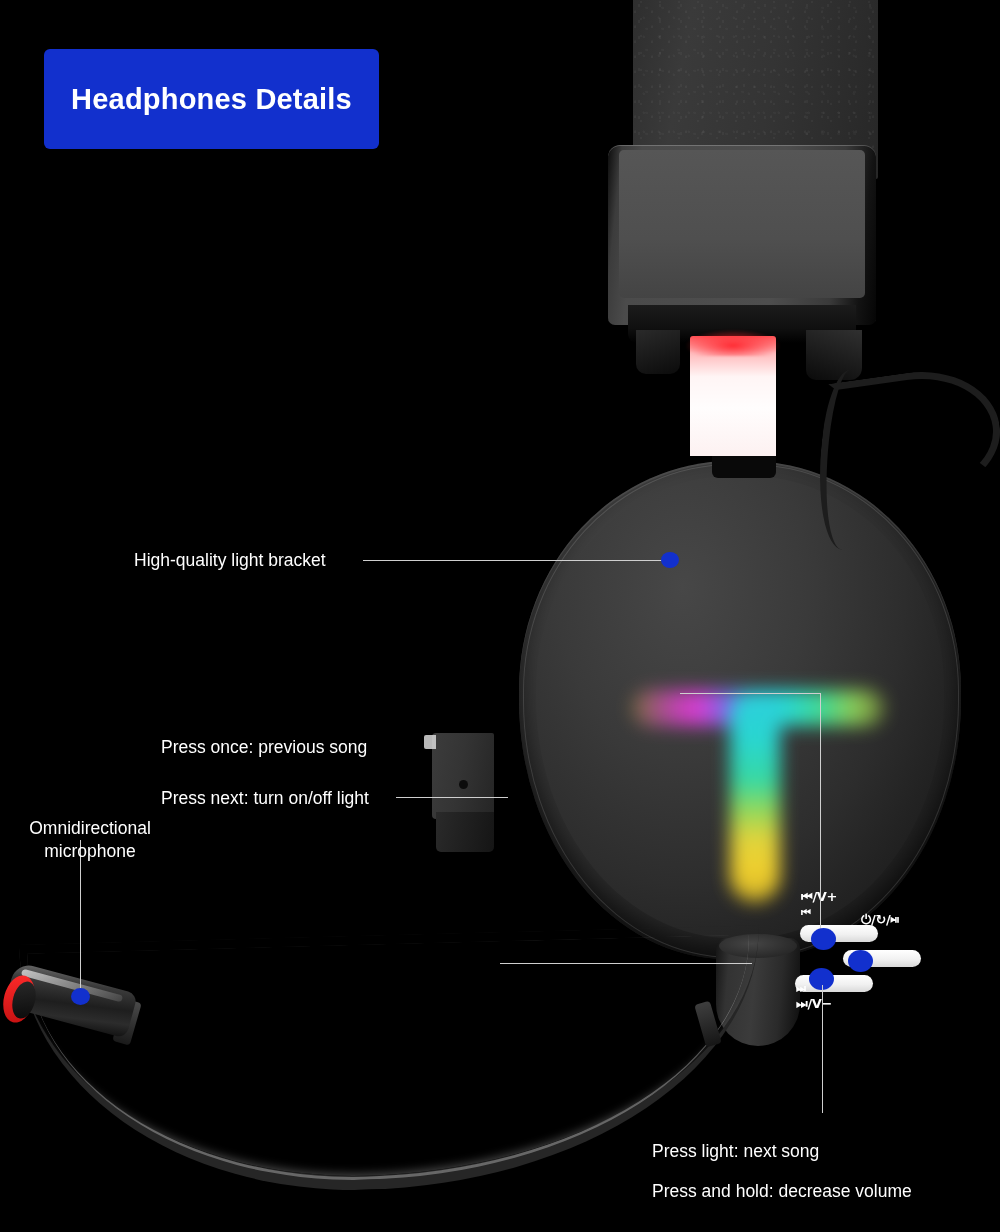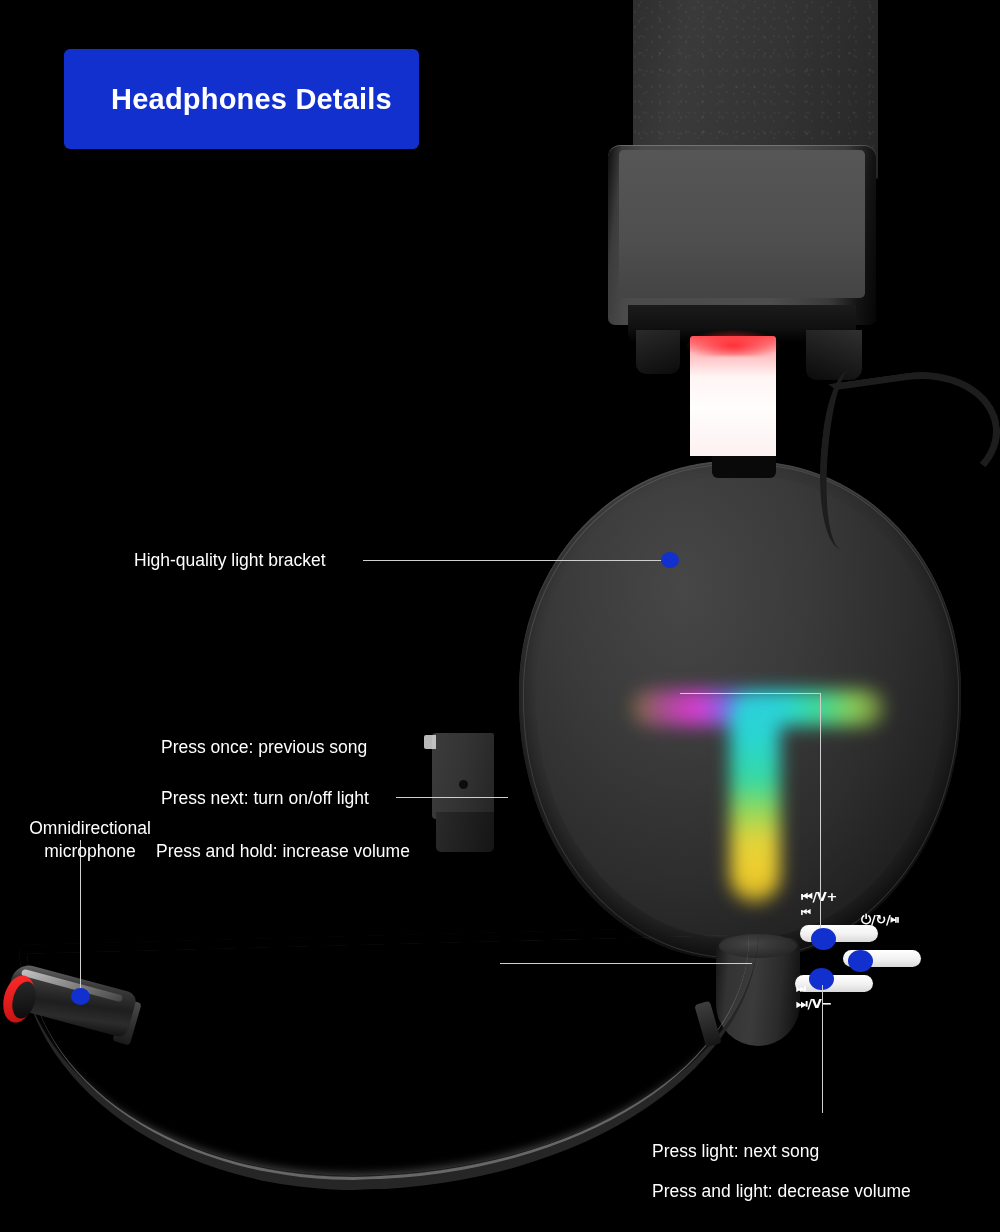--- a/index.html
+++ b/index.html
@@ -10,27 +10,26 @@
   }
   #stage{
     position:relative;
     width:1000px;height:1232px;
     background:#000;
     overflow:hidden;
   }
 
   
   #title-banner{
-    position:absolute;left:64px;top:49px;
+    position:absolute;left:44px;top:49px;
     width:335px;height:100px;
     background:var(--accent,#1230cd);
     border-radius:6px;
     display:flex;align-items:center;justify-content:center;
     box-shadow:0 0 2px rgba(0,0,0,.6);
-    padding-left:20px;
   }
   #title-banner .t{
     color:#fff;font-size:29px;font-weight:bold;letter-spacing:.2px;
     white-space:nowrap;
   }
 
   
   .callout{
     position:absolute;color:#fff;font-size:17.5px;
     white-space:nowrap;line-height:1.34;
@@ -370,24 +369,23 @@
 
   <div class="lead v" style="left:80px;top:840px;height:152px;"></div>
   <div class="dot" style="left: 71px; top: 988px; width: 19px; height: 17px; background: rgb(18, 48, 205);"></div>
 
   <div class="callout" style="left:134px;top:549px;">High-quality light bracket</div>
 
   <div class="callout" style="left:161px;top:736px;">Press once: previous song</div>
 
   <div class="callout" style="left:161px;top:787px;">Press next: turn on/off light</div>
 
-  <div class="callout" style="left:156px;top:840px;">Press and hold: increase volume</div>
 
   <div class="callout c2" style="left:22px;top:781px;width:136px;">
     <div>Omnidirectional</div>
     <div>microphone</div>
   </div>
 
   <div class="callout" style="left:652px;top:1140px;">Press light: next song</div>
 
-  <div class="callout" style="left:652px;top:1180px;">Press and light: decrease volume</div>
+  <div class="callout" style="left:652px;top:1180px;">Press and hold: decrease volume</div>
 
 </div>
 
 </body></html>

